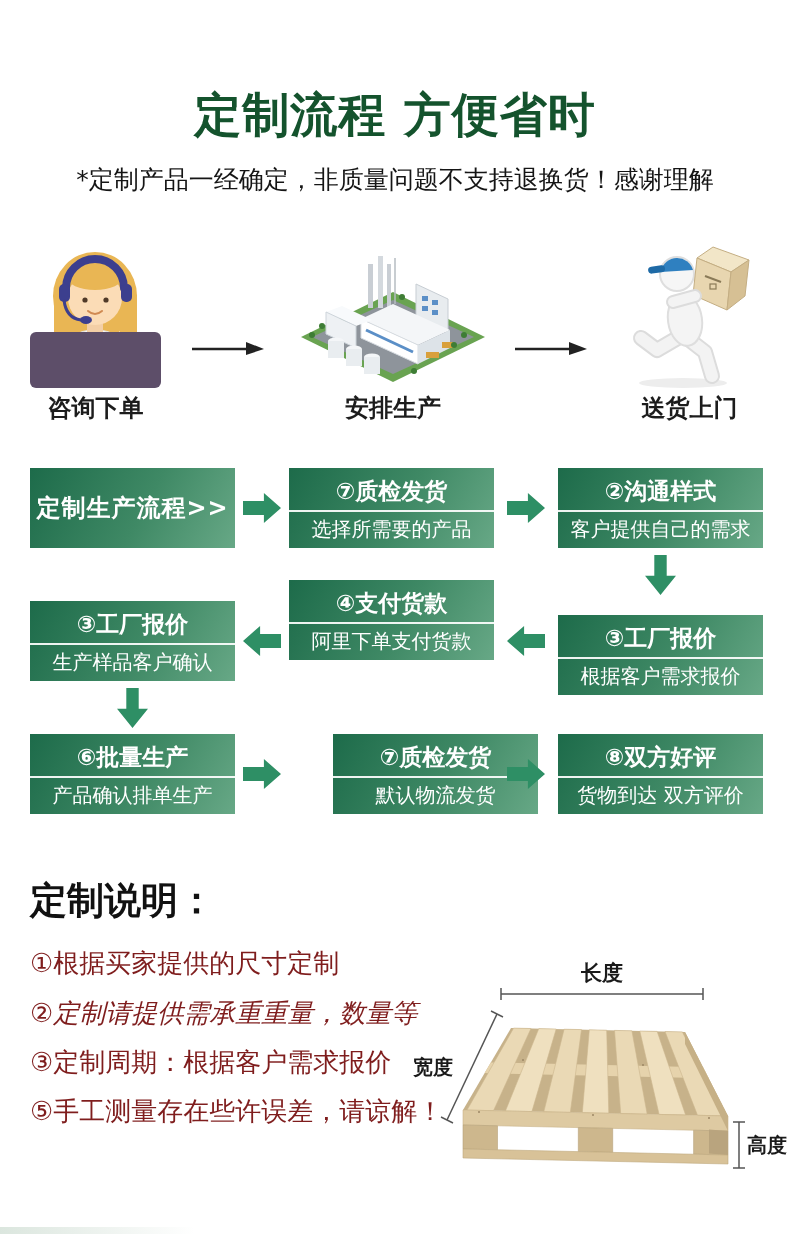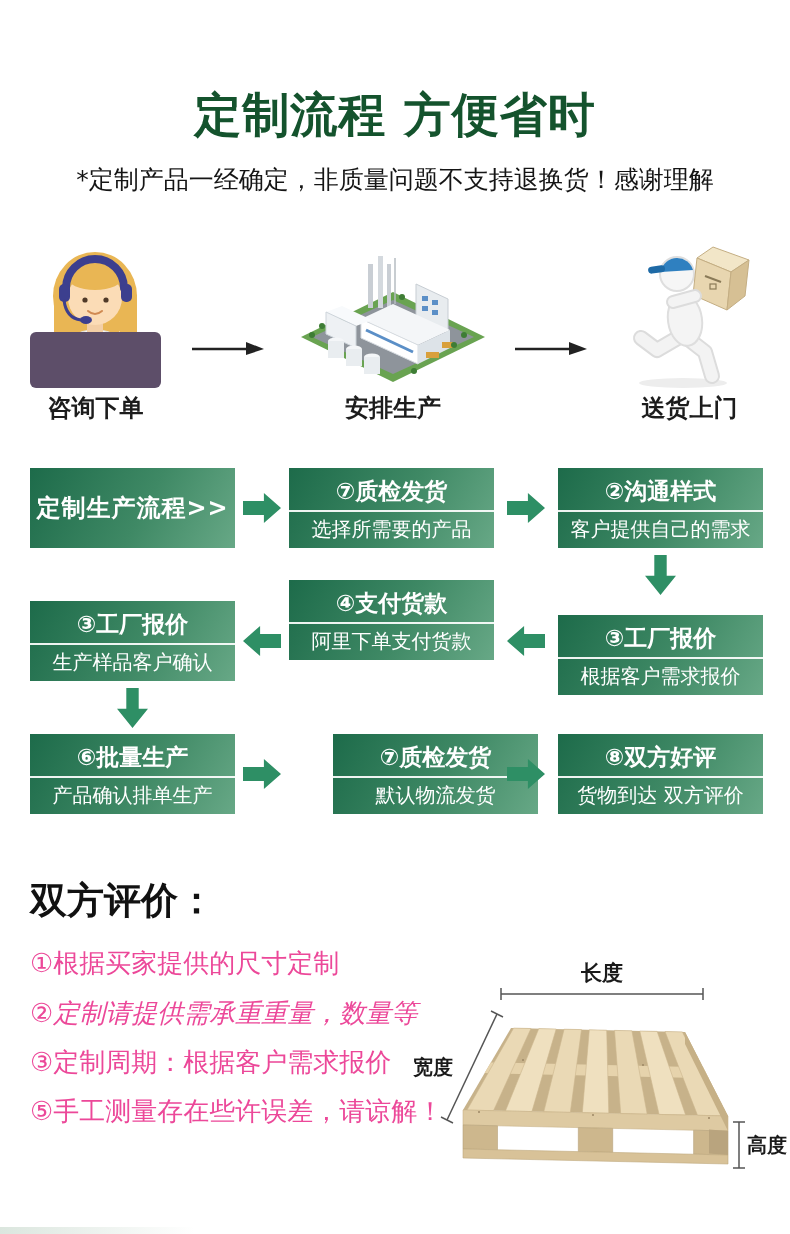--- a/index.html
+++ b/index.html
@@ -42,21 +42,21 @@
   }
   .arrow-r { clip-path:polygon(0 27%,55% 27%,55% 0,100% 50%,55% 100%,55% 73%,0 73%); }
   .arrow-l { clip-path:polygon(100% 27%,45% 27%,45% 0,0 50%,45% 100%,45% 73%,100% 73%); }
   .arrow-d {
     width:31px; height:40px; background:#2e8f65;
     clip-path:polygon(30% 0,70% 0,70% 52%,100% 52%,50% 100%,0 52%,30% 52%);
   }
 
   
   .notes-heading { left:30px; top:876px; font-size:37px; font-weight:bold; color:#111; }
-  .note-item { left:30px; font-size:26px; color:#ec4899; }
+  .note-item { left:30px; font-size:26px; color:#7f1d1d; }
 
   
   .pallet-wrap { left:413px; top:940px; width:377px; height:265px; }
 
   .bottom-strip {
     left:0; bottom:0; width:195px; height:7px;
     background:linear-gradient(90deg,#dbe6de 0%,rgba(255,255,255,0) 100%);
   }
 </style>
 </head>
@@ -208,21 +208,21 @@
   <div class="fb-div"></div>
   <div class="fb-desc">默认物流发货</div>
 </div>
 <div class="abs arrow-r" style="left:507px;top:759px;"></div>
 <div class="abs fbox" style="left:558px;top:734px;">
   <div class="fb-title">⑧双方好评</div>
   <div class="fb-div"></div>
   <div class="fb-desc">货物到达 双方评价</div>
 </div>
 
-<div class="abs notes-heading">双方评价：</div>
+<div class="abs notes-heading">定制说明：</div>
 <div class="abs note-item" style="top:946px;">①根据买家提供的尺寸定制</div>
 <div class="abs note-item" style="top:996px;font-style:italic;">②定制请提供需承重重量，数量等</div>
 <div class="abs note-item" style="top:1045px;">③定制周期：根据客户需求报价</div>
 <div class="abs note-item" style="top:1094px;">⑤手工测量存在些许误差，请谅解！</div>
 
 <div class="abs pallet-wrap">
   <svg width="377" height="265" viewBox="0 0 377 265">
 
     <polygon points="50,170 315,176 272,92 98,88" fill="#c7b28a"></polygon>
 

